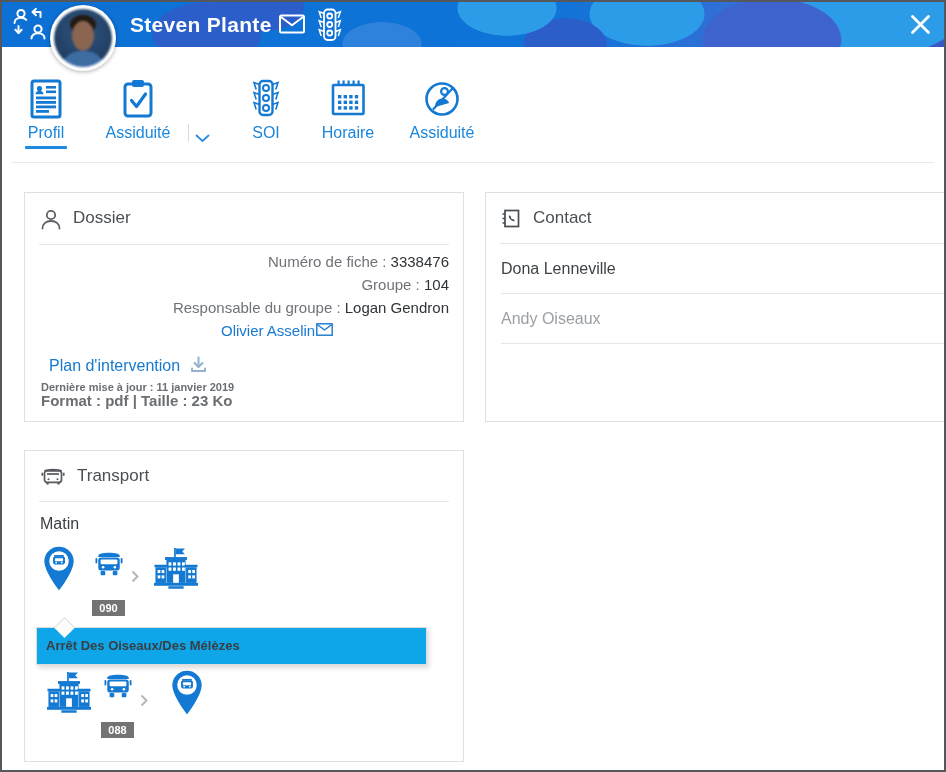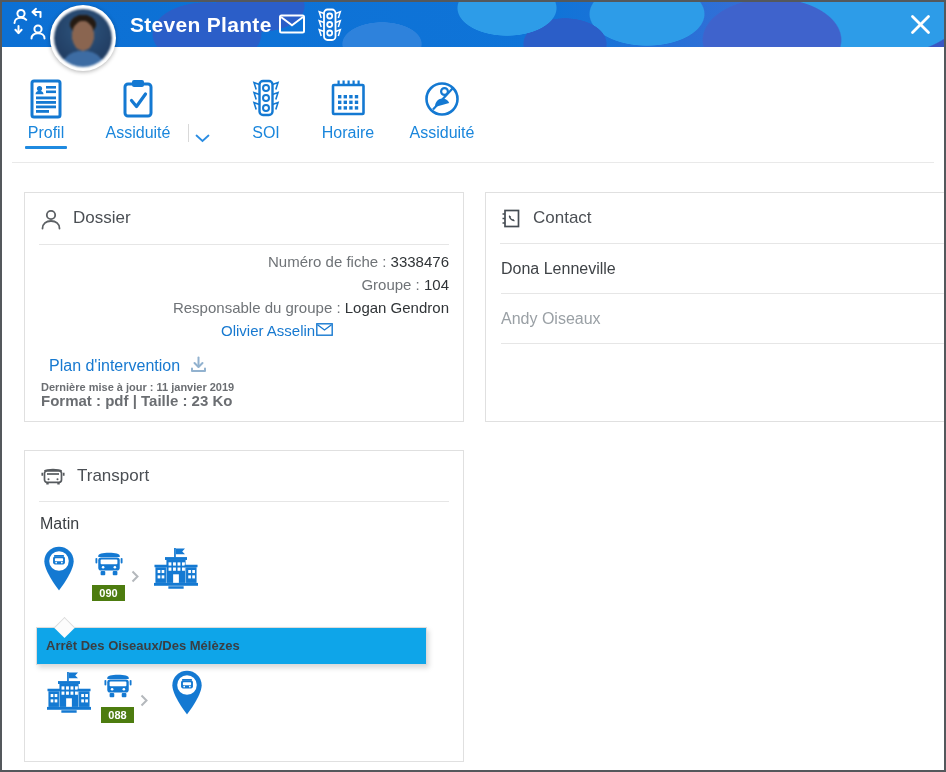--- a/index.html
+++ b/index.html
@@ -76,21 +76,21 @@
     margin:0 15px;border-bottom:1px solid #e6e6e6;font-size:16px;cursor:pointer;}
   .contact-name-0{color:#3f4347;}
   .contact-name-1{color:#9aa0a5;}
 
   
   .matin{margin:13px 15px 0;font-size:16px;color:#3a3e42;}
   .route{position:absolute;display:flex;align-items:flex-start;}
   .route-1{left:18px;top:94px;}
   .route-2{left:22px;top:218px;}
   .bus-stack{display:flex;flex-direction:column;align-items:center;}
-  .bus-badge{margin-top:4px;background:#4d7c0f;color:#fff;font-size:11px;font-weight:bold;
+  .bus-badge{margin-top:19px;background:#737373;color:#fff;font-size:11px;font-weight:bold;
     width:33px;height:16px;line-height:16px;text-align:center;}
   .route-chevron{margin-top:24px;}
   .tooltip{position:absolute;left:11px;top:176px;width:389px;height:36px;background:#0ea5e9;
     border:1px solid #dcdcdc;box-shadow:2px 3px 5px rgba(0,0,0,.15);}
   .tooltip::before{content:"";position:absolute;left:20px;top:-8px;width:14px;height:14px;
     background:#fcfcfc;border-left:1px solid #dcdcdc;border-top:1px solid #dcdcdc;transform:rotate(45deg);}
   .tooltip-text{position:relative;line-height:36px;padding-left:9px;font-size:13px;font-weight:bold;color:#3a3e42;}
 </style>
 </head>
 <body>

